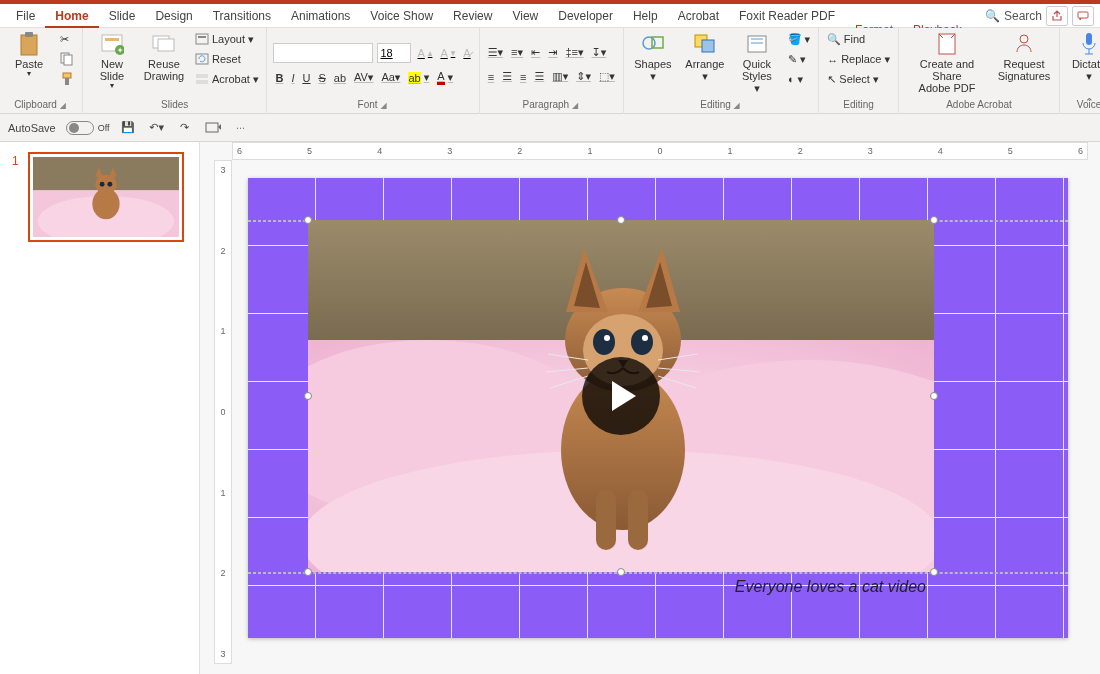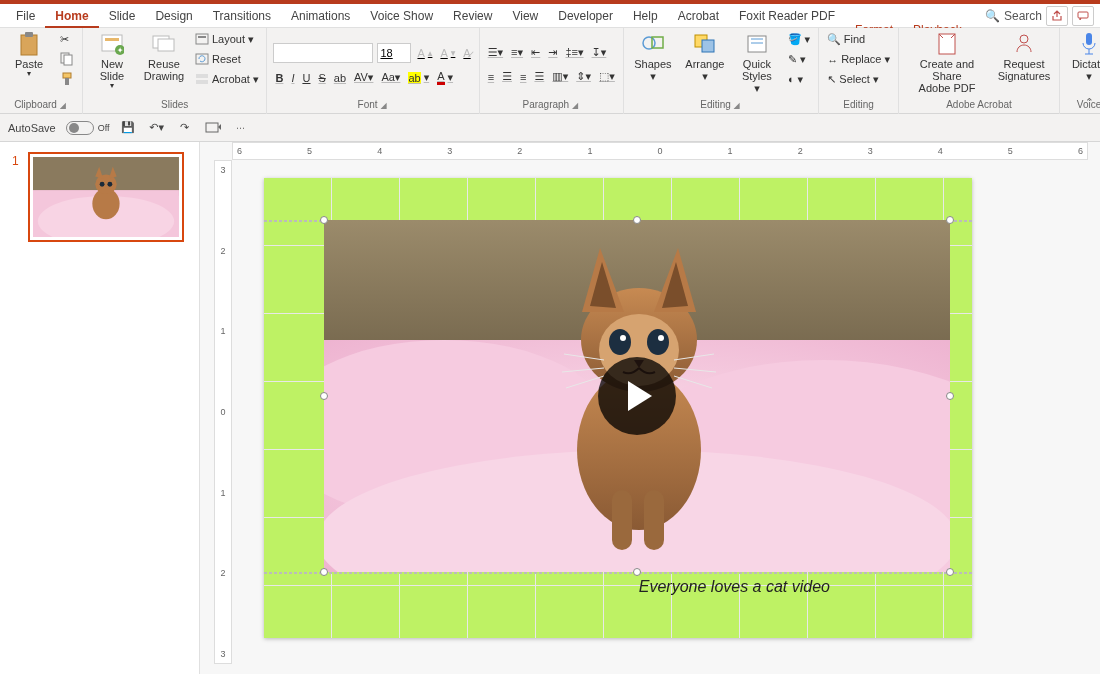--- a/index.html
+++ b/index.html
@@ -31,21 +31,21 @@
 .workspace{display:flex;height:532px;}
 .thumbrail{width:200px;background:#fff;border-right:1px solid #e0e0e0;padding:10px;}
 .thumb{border:2px solid #d8470f;width:156px;height:90px;background:#fff;padding:3px;position:relative;margin-left:18px;}
 .thumb-num{position:absolute;left:-18px;top:0;font-size:12px;color:#d8470f;}
 .thumb-img{width:100%;height:100%;position:relative;overflow:hidden;}
 .canvas-area{flex:1;background:#f7f7f7;position:relative;overflow:hidden;}
 .hruler{position:absolute;left:32px;right:12px;top:0;height:18px;background:#fff;border:1px solid #ddd;}
 .vruler{position:absolute;left:14px;top:18px;width:18px;bottom:10px;background:#fff;border:1px solid #ddd;}
 .ruler-ticks{position:absolute;inset:0;font-size:9px;color:#666;display:flex;justify-content:space-between;align-items:center;padding:0 4px;}
 .vruler .ruler-ticks{flex-direction:column;padding:4px 0;}
-.slide{position:absolute;left:64px;top:36px;width:708px;height:460px;background:#bef264;box-shadow:0 1px 4px rgba(0,0,0,.25);}
+.slide{position:absolute;left:48px;top:36px;width:820px;height:460px;background:#8b5cf6;box-shadow:0 1px 4px rgba(0,0,0,.25);}
 .grid-overlay{position:absolute;inset:0;background-image:repeating-linear-gradient(to right,transparent 0,transparent 67px,#e8e8e8 67px,#e8e8e8 68px),repeating-linear-gradient(to bottom,transparent 0,transparent 67px,#e8e8e8 67px,#e8e8e8 68px);}
 .dotted-guide{position:absolute;border:1px dashed #bbb;}
 .video-frame{position:absolute;left:60px;top:42px;width:626px;height:352px;}
 .video-img{width:100%;height:100%;position:relative;overflow:hidden;}
 .handle{position:absolute;width:8px;height:8px;background:#fff;border:1px solid #888;border-radius:50%;}
 .handle.tl{left:-4px;top:-4px}.handle.tr{right:-4px;top:-4px}.handle.bl{left:-4px;bottom:-4px}.handle.br{right:-4px;bottom:-4px}
 .handle.tm{left:50%;top:-4px;margin-left:-4px}.handle.bm{left:50%;bottom:-4px;margin-left:-4px}
 .handle.ml{left:-4px;top:50%;margin-top:-4px}.handle.mr{right:-4px;top:50%;margin-top:-4px}
 .play-btn{position:absolute;left:50%;top:50%;width:78px;height:78px;margin:-39px 0 0 -39px;background:rgba(0,0,0,.75);border-radius:50%;display:flex;align-items:center;justify-content:center;cursor:pointer;}
 .play-btn::after{content:"";border-left:24px solid #fff;border-top:15px solid transparent;border-bottom:15px solid transparent;margin-left:6px;}

